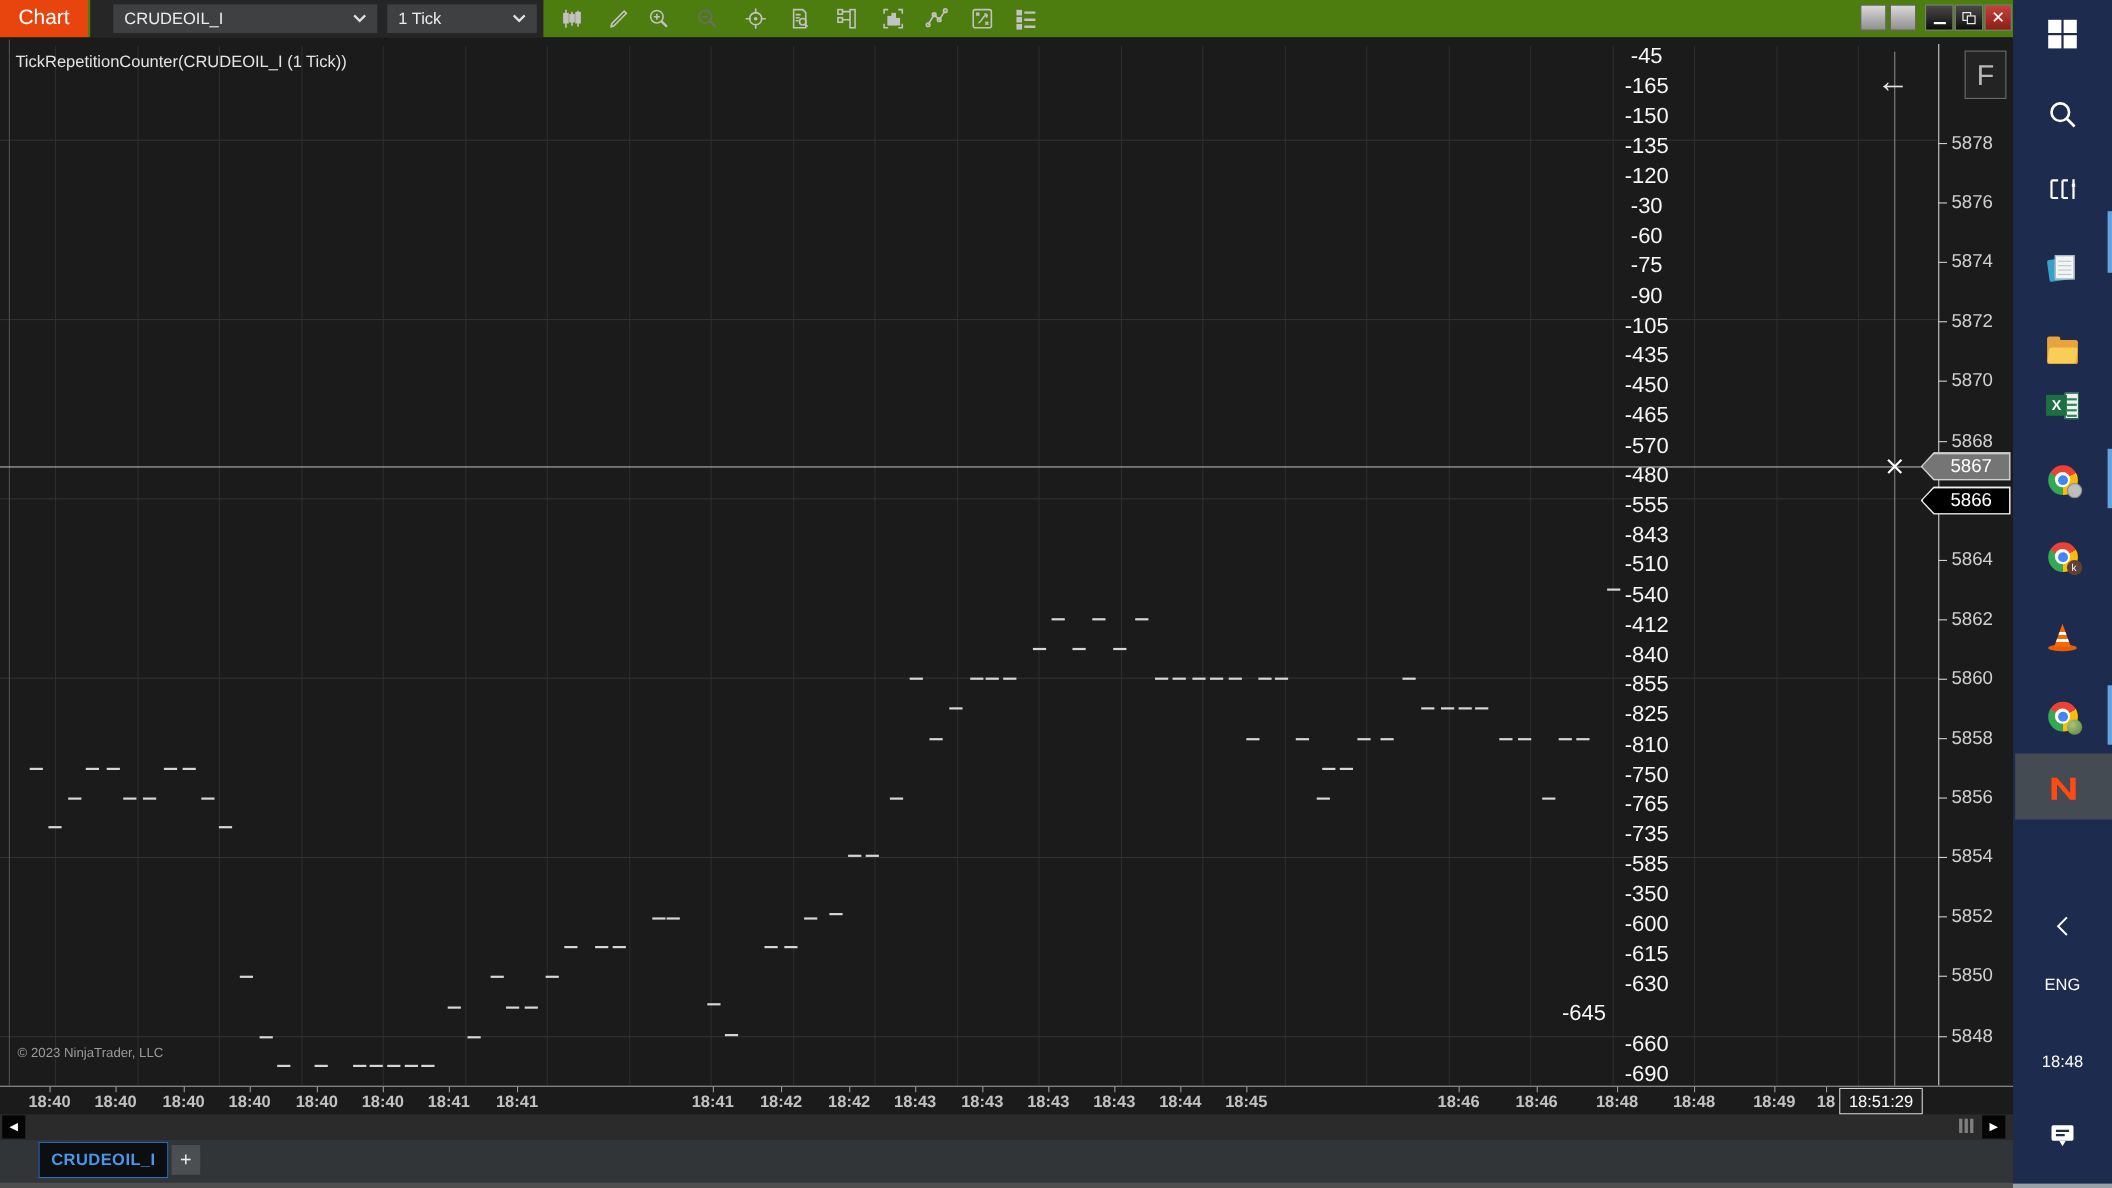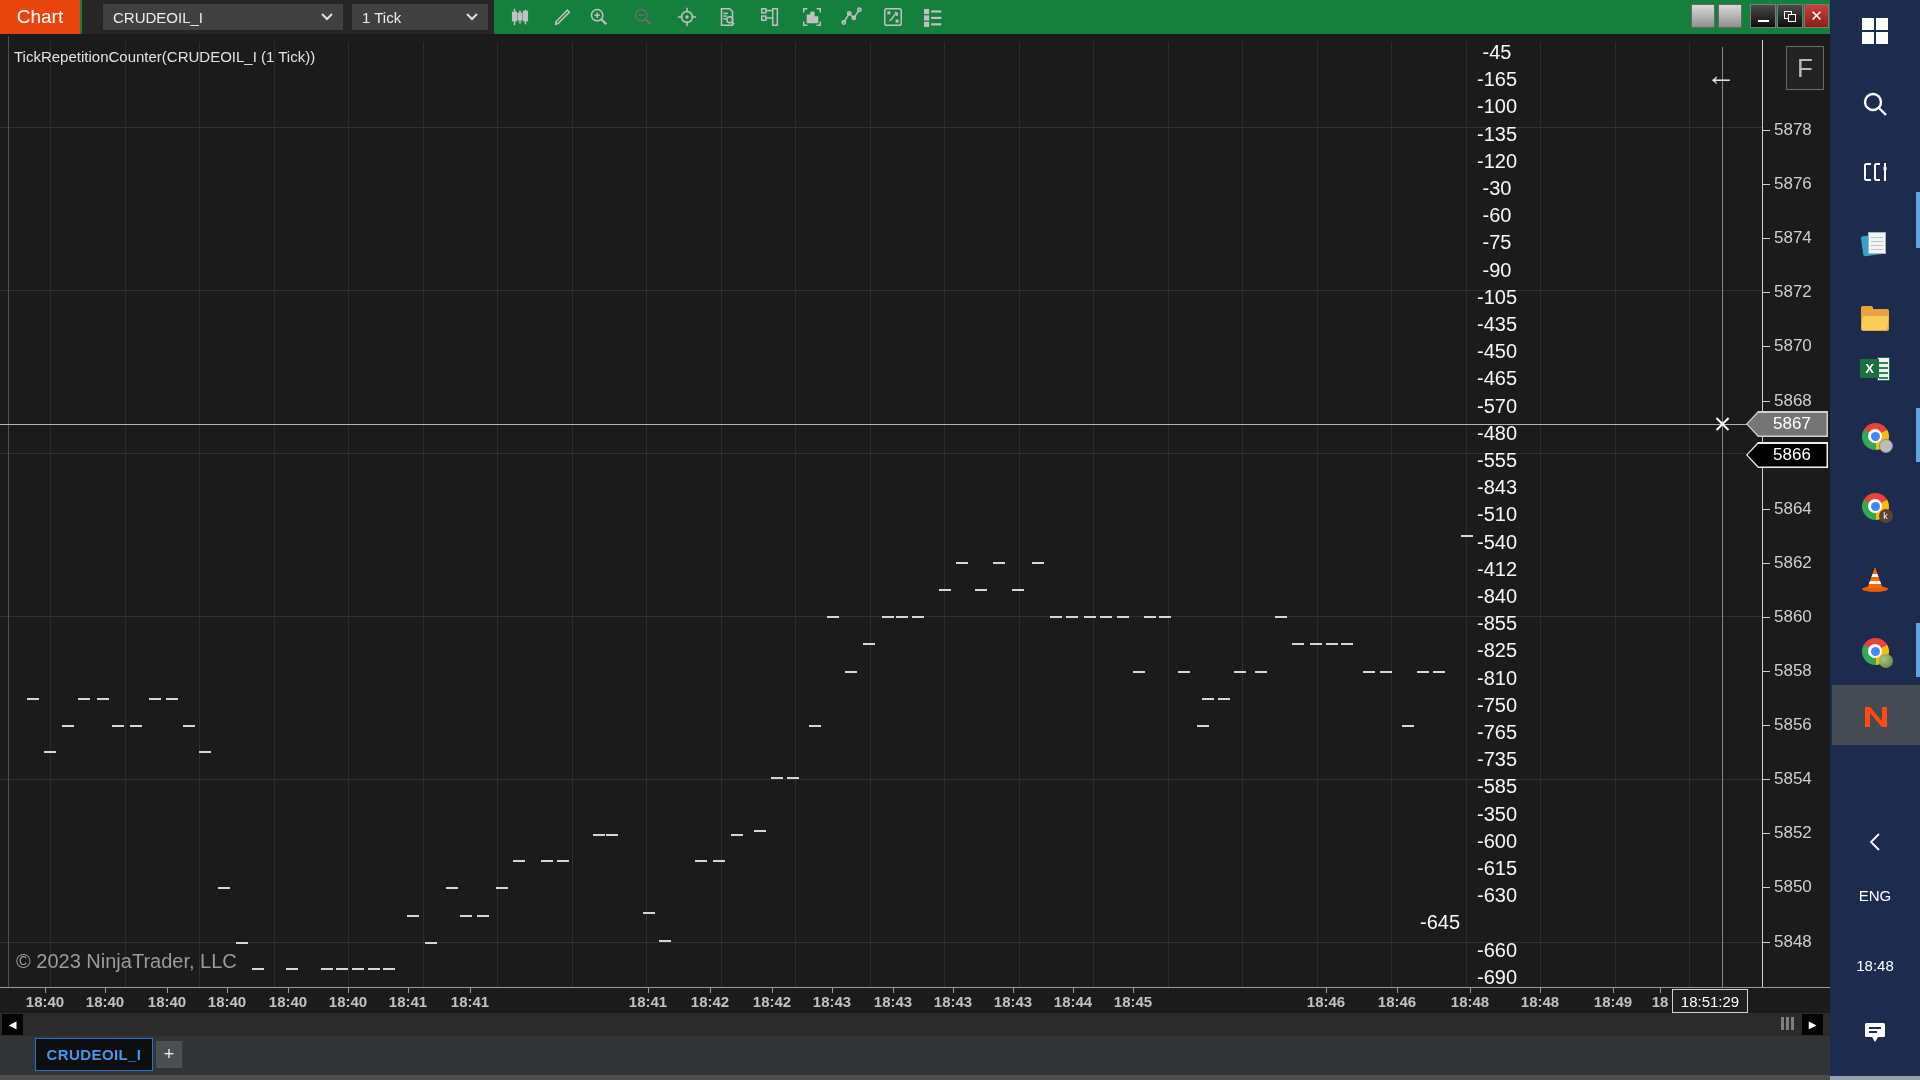--- a/index.html
+++ b/index.html
@@ -1,20 +1,20 @@
 <!DOCTYPE html>
 <html><head>
 <meta charset="utf-8">
 <style>
   html,body{margin:0;padding:0;background:#000;}
   *{box-sizing:border-box;font-family:"Liberation Sans","DejaVu Sans",sans-serif;}
   #screen{position:relative;width:1920px;height:1080px;background:#101010;overflow:hidden;}
   #window{position:absolute;left:0;top:0;width:1830px;height:1080px;background:#1b1b1b;}
   
-  #toolbar{position:absolute;left:0;top:0;width:1830px;height:34px;background:#15803d;}
+  #toolbar{position:absolute;left:0;top:0;width:1830px;height:34px;background:#4d7c0f;}
   #toolbar .panel{position:absolute;left:82px;top:0;width:412px;height:34px;background:#262626;}
   .title-btn{position:absolute;left:0;top:0;width:80px;height:34px;background:#e8440e;color:#fff;font-size:19px;display:flex;align-items:center;justify-content:center;}
   .dd{position:absolute;top:4px;height:26px;background:#3e4042;color:#ececec;font-size:15px;display:flex;align-items:center;padding:0 10px;}
   .dd .chev{position:absolute;right:10px;top:9px;}
   .tbtn{position:absolute;top:3px;width:32px;height:28px;display:flex;align-items:center;justify-content:center;}
   .tbtn svg{stroke:#c2c2c2;fill:none;stroke-width:1.6;}
   .tbtn.dim svg{stroke:#6d6d6d;}
   .winbtn{position:absolute;top:4px;height:24px;border:1px solid #666;}
   .wb-light{background:linear-gradient(#dadada,#8f8f8f);}
   .wb-dark{background:linear-gradient(#4a4a4a,#0d0d0d);border-color:#7a7a7a;}
@@ -35,21 +35,21 @@
   #ch-h{position:absolute;left:0;top:424px;width:1748px;height:1px;background:#b4b4b4;z-index:5;}
   #ch-v{position:absolute;left:1722px;top:47px;width:1px;height:940px;background:#858585;z-index:3;}
   .xmark{position:absolute;width:17px;height:1.8px;background:#fff;z-index:6;}
   #arrow-left{position:absolute;left:1706px;top:58px;color:#e4e4e4;font-size:30px;z-index:6;}
   #f-btn{position:absolute;left:1786px;top:46px;width:38px;height:44px;border:1px solid #6a6a6a;background:#232323;color:#b9b9b9;font-size:26px;display:flex;align-items:center;justify-content:center;}
   .pmark{position:absolute;left:1746px;width:82px;height:26px;z-index:7;transform:translateY(-50%);}
   .pmark .outer{position:absolute;inset:0;clip-path:polygon(0 50%,12px 0,100% 0,100% 100%,12px 100%);}
   .pmark .inner{position:absolute;inset:1.5px;clip-path:polygon(0 50%,11px 0,100% 0,100% 100%,11px 100%);}
   .pmark .txt{position:absolute;inset:0;display:flex;align-items:center;justify-content:center;color:#fff;font-size:17px;padding-left:10px;}
   #indicator-label{position:absolute;left:14px;top:48px;color:#e3e3e3;font-size:15px;z-index:4;}
-  #copyright{position:absolute;left:16px;top:950px;color:#9b9b9b;font-size:20px;z-index:4;}
+  #copyright{position:absolute;left:16px;top:950px;color:#9b9b9b;font-size:12px;z-index:4;}
   
   #timeaxis{position:absolute;left:0;top:987px;width:1830px;height:26px;background:#1b1b1b;border-top:1px solid #9a9a9a;}
   .tlabel{position:absolute;top:5px;color:#c2c2c2;font-size:15px;transform:translateX(-50%);font-weight:bold;}
   .ttick{position:absolute;top:0;width:1px;height:5px;background:#9a9a9a;}
   #cursor-time{position:absolute;left:1672px;top:1px;width:76px;height:24px;border:1px solid #d2d2d2;background:#1f1f1f;color:#fff;font-size:15px;display:flex;align-items:center;justify-content:center;z-index:3;}
   
   #hscroll{position:absolute;left:0;top:1013px;width:1830px;height:23px;background:#2b2b2b;}
   .sbtn{position:absolute;top:1px;width:21px;height:21px;background:#050505;color:#fff;font-size:10px;display:flex;align-items:center;justify-content:center;}
   #grip span{position:absolute;top:4px;width:3px;height:13px;background:#7f7f7f;}
   
@@ -317,21 +317,21 @@
         <div class="dash" style="left: 1326px; top: 609px;"></div>
         <div class="dash" style="left: 1341px; top: 609px;"></div>
         <div class="dash" style="left: 1363px; top: 637px;"></div>
         <div class="dash" style="left: 1380px; top: 637px;"></div>
         <div class="dash" style="left: 1402px; top: 691px;"></div>
         <div class="dash" style="left: 1417px; top: 637px;"></div>
         <div class="dash" style="left: 1433px; top: 637px;"></div>
         <div class="dash" style="left: 1461px; top: 501px;"></div>
         <div class="cnt" style="left: 1497px; top: 18px;">-45</div>
         <div class="cnt" style="left: 1497px; top: 45.2px;">-165</div>
-        <div class="cnt" style="left: 1497px; top: 72.4px;">-100</div>
+        <div class="cnt" style="left: 1497px; top: 72.4px;">-150</div>
         <div class="cnt" style="left: 1497px; top: 99.6px;">-135</div>
         <div class="cnt" style="left: 1497px; top: 126.8px;">-120</div>
         <div class="cnt" style="left: 1497px; top: 154px;">-30</div>
         <div class="cnt" style="left: 1497px; top: 181.2px;">-60</div>
         <div class="cnt" style="left: 1497px; top: 208.4px;">-75</div>
         <div class="cnt" style="left: 1497px; top: 235.6px;">-90</div>
         <div class="cnt" style="left: 1497px; top: 262.8px; text-align: right;">-105</div>
         <div class="cnt" style="left: 1497px; top: 290px;">-435</div>
         <div class="cnt" style="left: 1497px; top: 317.2px;">-450</div>
         <div class="cnt" style="left: 1497px; top: 344.4px;">-465</div>

